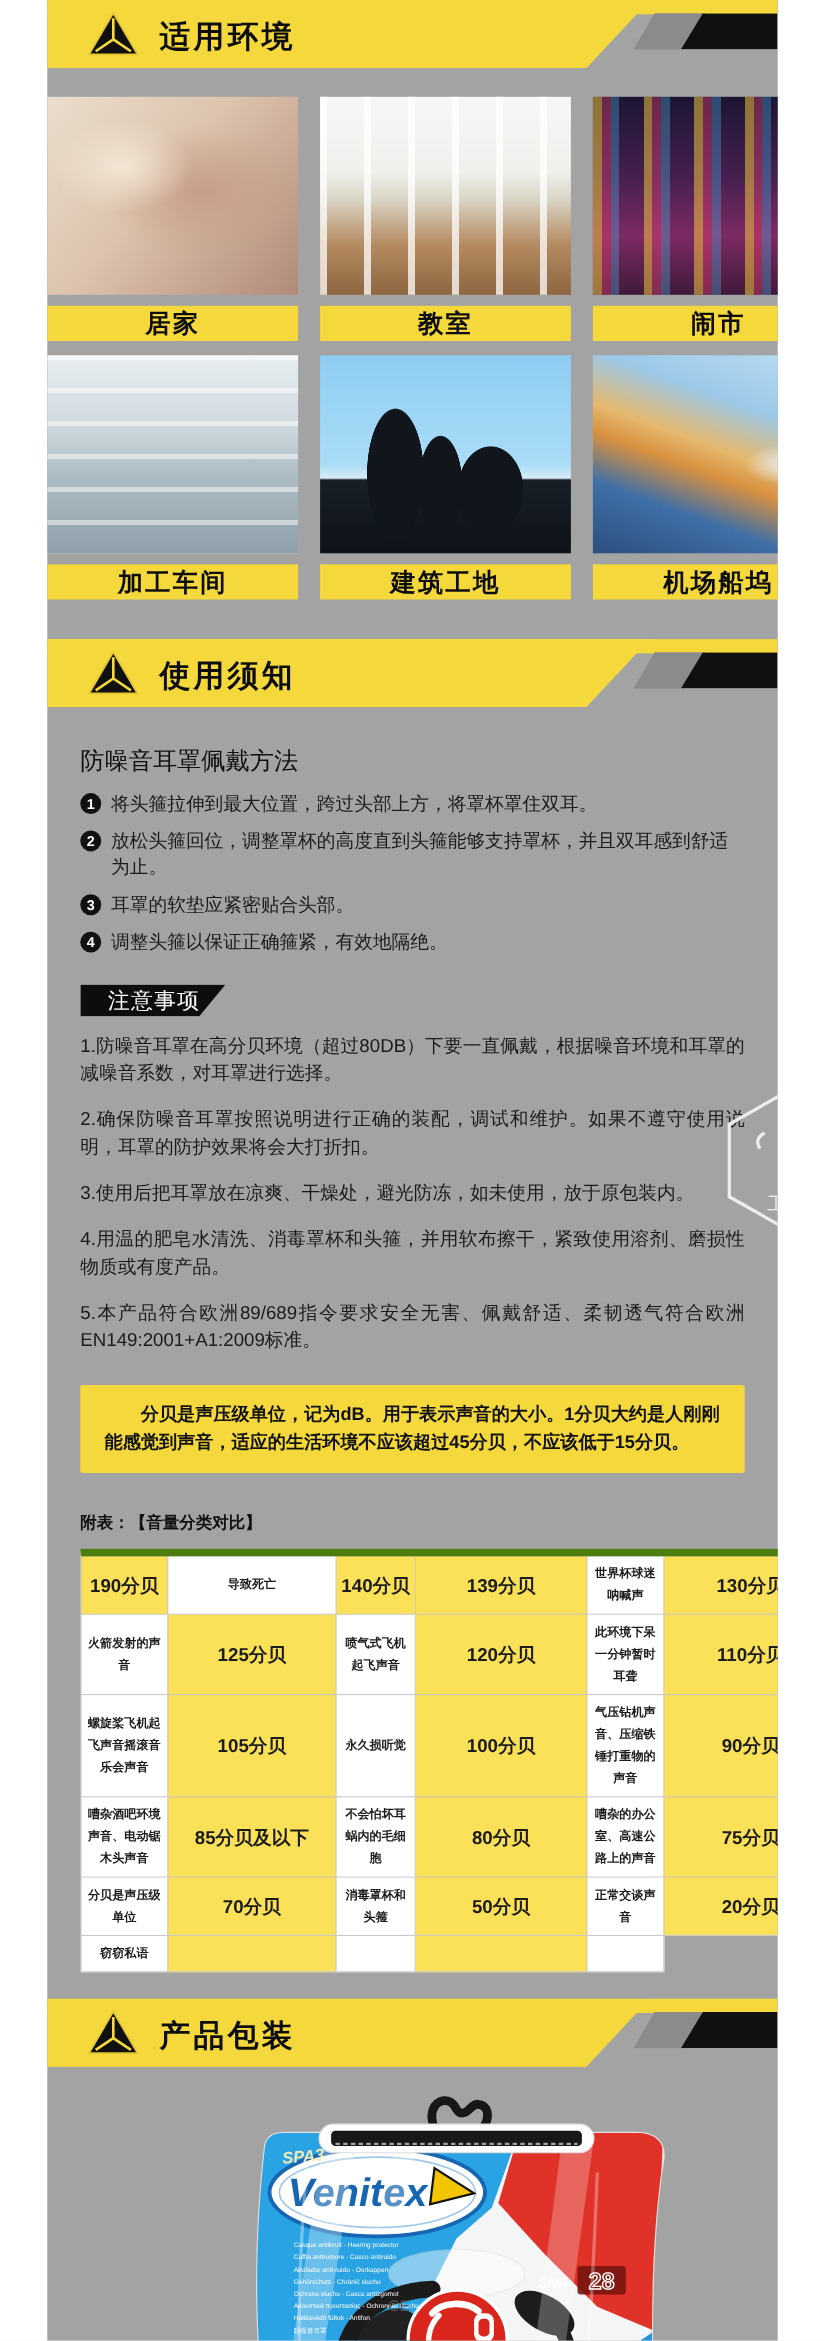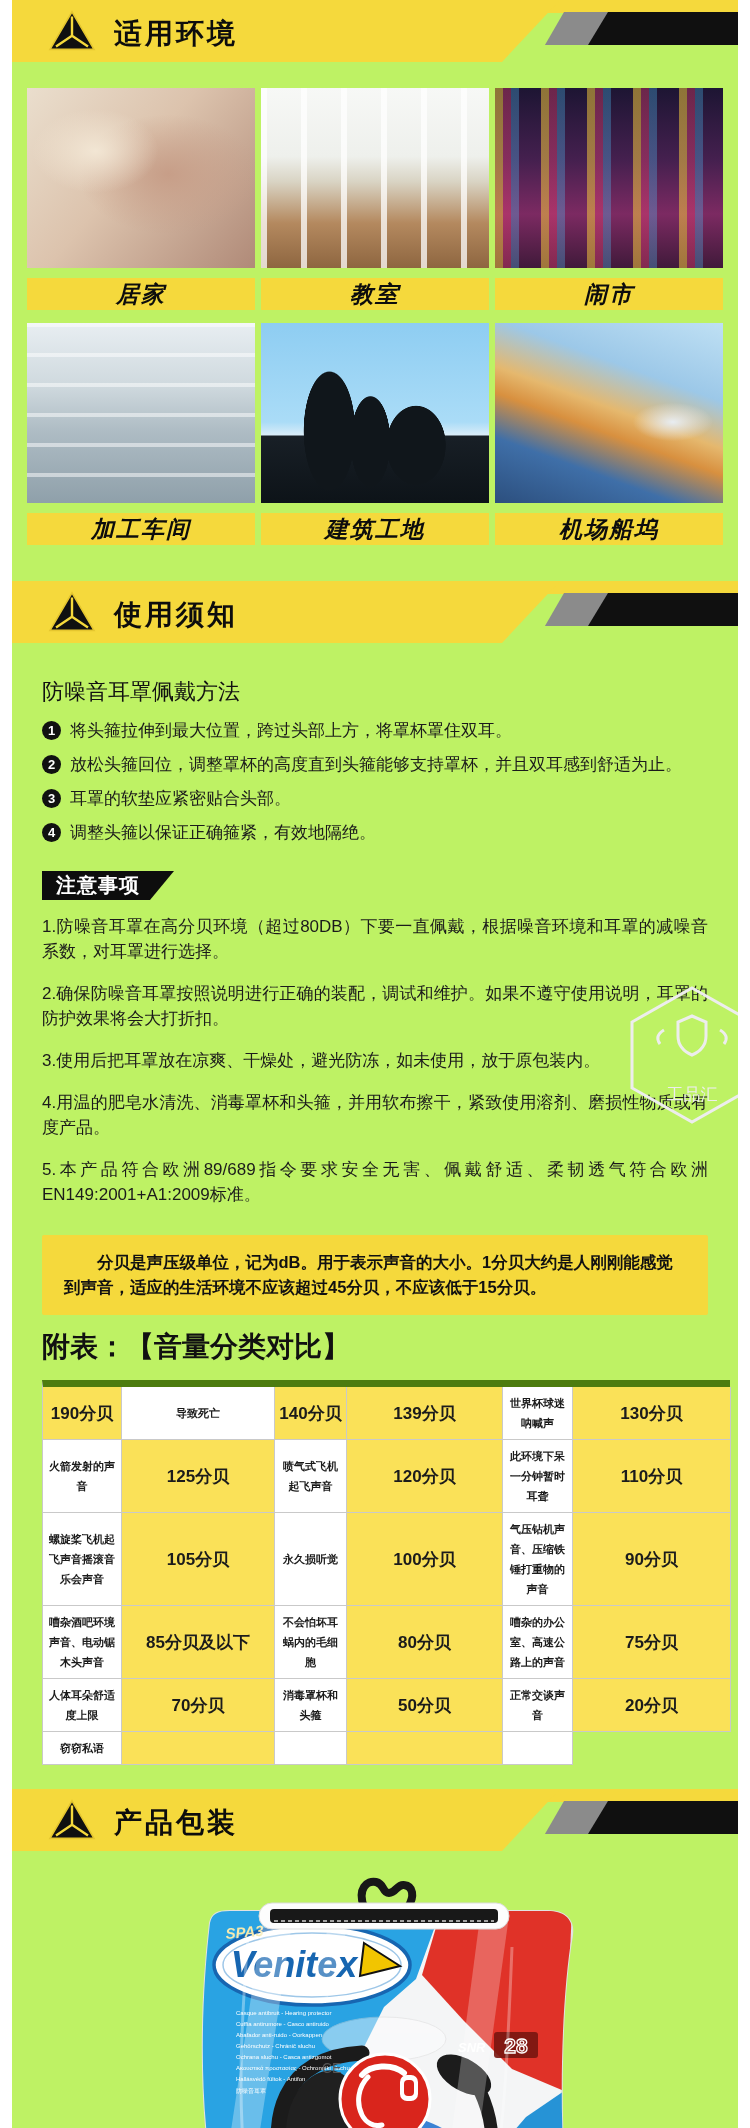--- a/index.html
+++ b/index.html
@@ -3,39 +3,39 @@
 <meta charset="utf-8">
 <style>
   :root{
     --yellow:#F5D93C;
     --tyellow:#FAE158;
     --black:#101010;
     --ink:#1b1b1b;
   }
   html,body{margin:0;padding:0;background:#fff;}
   .page{
-    width:726px;height:2128px;position:relative;margin:0 auto;background:#bef264;
+    width:664px;height:2128px;position:relative;margin:0 auto;background:#a3a3a3;
     font-family:"Liberation Sans","DejaVu Sans",sans-serif;color:var(--ink);
     overflow:hidden;
   }
   
   .sec-header{position:relative;height:62px;}
   .hd-strip{position:absolute;top:0;left:0;right:0;height:13px;background:var(--yellow);}
   .hd-main{position:absolute;top:0;left:0;width:548px;height:62px;background:var(--yellow);
     clip-path:polygon(0 0,100% 0,calc(100% - 58px) 100%,0 100%);}
   .hd-gray{position:absolute;top:12px;left:552px;width:46px;height:33px;background:#8b8b8b;
     transform:skewX(-30deg);transform-origin:top left;}
   .hd-black{position:absolute;top:12px;left:576px;right:0;height:33px;background:var(--black);
     clip-path:polygon(20px 0,100% 0,100% 100%,0 100%);}
   .hd-logo{position:absolute;left:36px;top:9px;width:48px;height:44px;}
   .hd-title{position:absolute;left:102px;top:15px;font-size:28px;font-weight:800;
     letter-spacing:3px;color:#0d0d0d;}
   
   .env-grid{width:696px;margin:26px auto 0;display:grid;grid-template-columns:repeat(3,228px);
-    gap:13px 6px;font-style:italic;}
+    gap:13px 20px;}
   .env-item{margin:0;}
   .env-photo{height:180px;}
   .env-label{margin-top:10px;height:32px;background:var(--yellow);display:flex;align-items:center;
     justify-content:center;font-size:23px;font-weight:800;color:#0d0d0d;letter-spacing:2px;}
   .ph1{background:
     radial-gradient(90px 60px at 30% 35%,#f2e6d4 0%,rgba(242,230,212,0) 70%),
     radial-gradient(120px 80px at 62% 48%,#c79e88 0%,rgba(199,158,136,0) 75%),
     linear-gradient(130deg,#eadecd 0%,#dcc3ad 45%,#b08a78 100%);}
   .ph2{background:
     repeating-linear-gradient(90deg,rgba(255,255,255,.75) 0 6px,rgba(255,255,255,0) 6px 40px),
@@ -55,27 +55,27 @@
     radial-gradient(50px 24px at 78% 55%,#e8edf2 0%,rgba(232,237,242,0) 80%),
     linear-gradient(200deg,#bfe0f4 0%,#9cc8e8 30%,#e5b86e 48%,#d8903f 58%,#3f6fa8 75%,#2c4f7e 100%);}
   
   .content{padding:0 30px;position:relative;}
   .subtitle{margin-top:34px;font-size:22px;font-weight:400;color:#111;}
   .steps{margin-top:12px;}
   .step{display:flex;align-items:flex-start;margin-top:10px;font-size:17px;line-height:24px;}
   .step-num{flex:0 0 19px;height:19px;border-radius:50%;background:#111;color:#fff;font-size:13px;
     font-weight:700;display:flex;align-items:center;justify-content:center;margin:2px 9px 0 0;}
   .notice-badge{margin-top:26px;width:132px;height:29px;background:#0d0d0d;color:#fff;font-size:20px;
-    font-weight:700;display:flex;align-items:center;padding-left:14px;box-sizing:border-box;
+    font-weight:400;display:flex;align-items:center;padding-left:25px;box-sizing:border-box;
     clip-path:polygon(0 0,132px 0,108px 100%,0 100%);letter-spacing:1px;}
   .notice{margin-top:0;font-size:17px;line-height:25px;text-align:justify;}
   .notice:first-of-type{margin-top:14px;}
   .tip-box{margin-top:28px;background:var(--yellow);border-radius:2px;padding:15px 22px;
     font-size:16.5px;line-height:25px;font-weight:700;text-indent:2em;color:#111;}
-  .table-title{margin-top:13px;font-size:28px;font-weight:800;color:#111;}
+  .table-title{margin-top:36px;font-size:15px;font-weight:800;color:#111;}
   .vol-table{margin-top:14px;width:688px;display:grid;
     grid-template-columns:79px 153px 72px 156px 70px 158px;
     border-left:1px solid #c9c9c9;border-top:7px solid #4d7c0f;box-sizing:border-box;}
   .tcell{border-right:1px solid #c9c9c9;border-bottom:1px solid #c9c9c9;display:flex;
     align-items:center;justify-content:center;text-align:center;padding:6px 4px;box-sizing:border-box;}
   .tcell.db{background:var(--tyellow);font-weight:800;font-size:17px;line-height:21px;}
   .tcell.desc{background:#fff;font-size:11px;line-height:20px;font-weight:bold;}
   
   .watermark{position:absolute;left:600px;top:982px;width:160px;height:150px;pointer-events:none;}
   
@@ -189,21 +189,21 @@
       <div class="tcell desc">永久损听觉</div>
       <div class="tcell db">100分贝</div>
       <div class="tcell desc">气压钻机声音、压缩铁锤打重物的声音</div>
       <div class="tcell db">90分贝</div>
       <div class="tcell desc">嘈杂酒吧环境声音、电动锯木头声音</div>
       <div class="tcell db">85分贝及以下</div>
       <div class="tcell desc">不会怕坏耳蜗内的毛细胞</div>
       <div class="tcell db">80分贝</div>
       <div class="tcell desc">嘈杂的办公室、高速公路上的声音</div>
       <div class="tcell db">75分贝</div>
-      <div class="tcell desc">人体耳朵舒适度上限</div>
+      <div class="tcell desc">分贝是声压级单位</div>
       <div class="tcell db">70分贝</div>
       <div class="tcell desc">消毒罩杯和头箍</div>
       <div class="tcell db">50分贝</div>
       <div class="tcell desc">正常交谈声音</div>
       <div class="tcell db">20分贝</div>
       <div class="tcell desc">窃窃私语</div>
       <div class="tcell db"></div>
       <div class="tcell desc"></div>
       <div class="tcell db"></div>
       <div class="tcell desc"></div>

